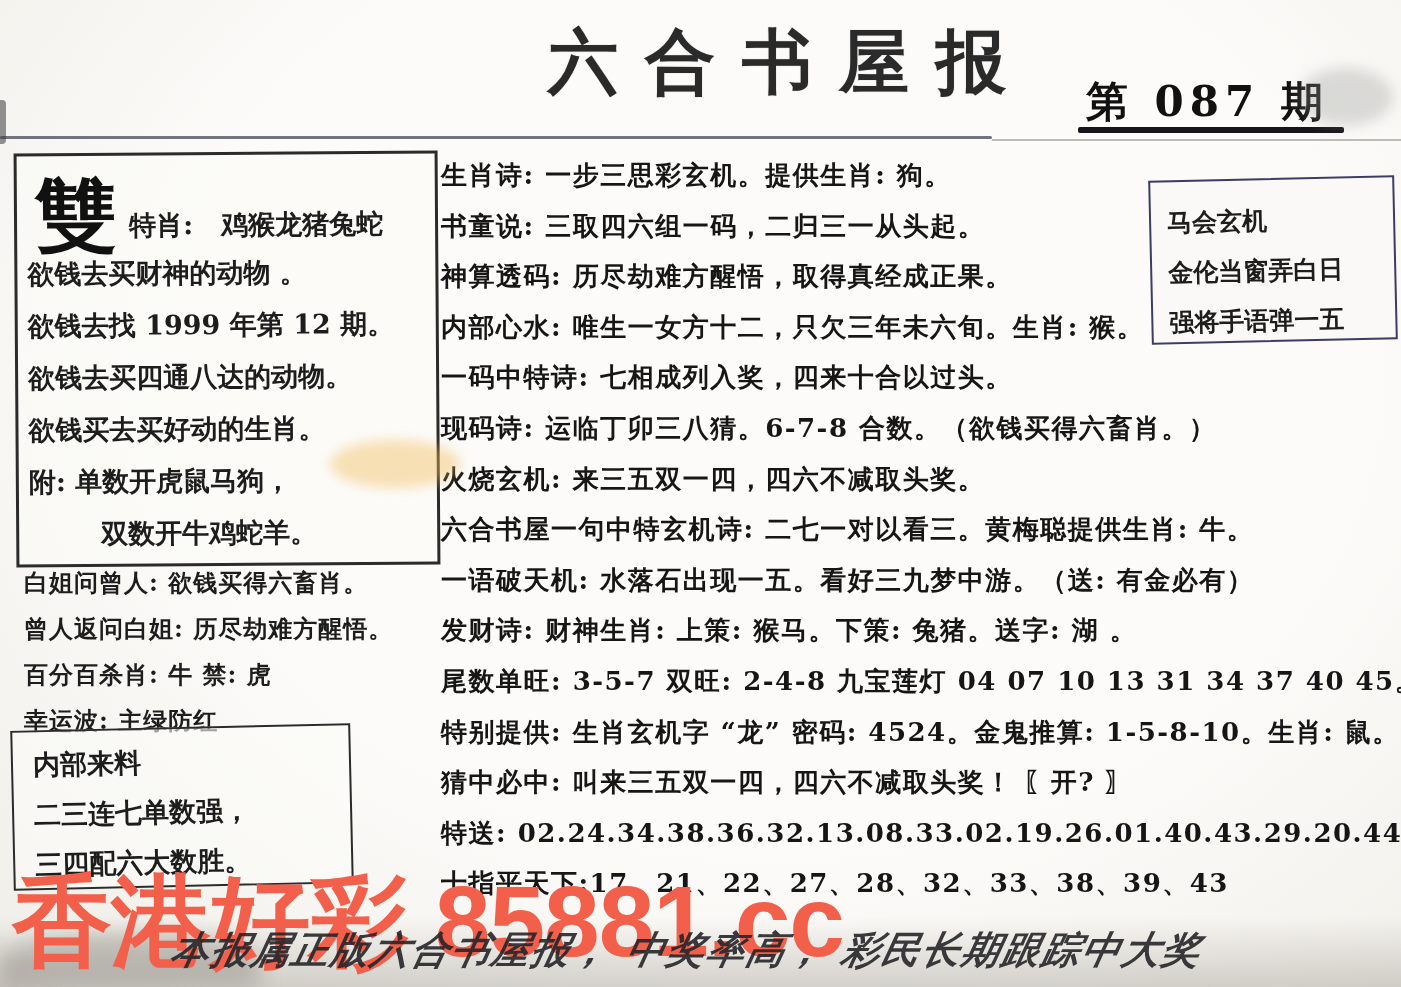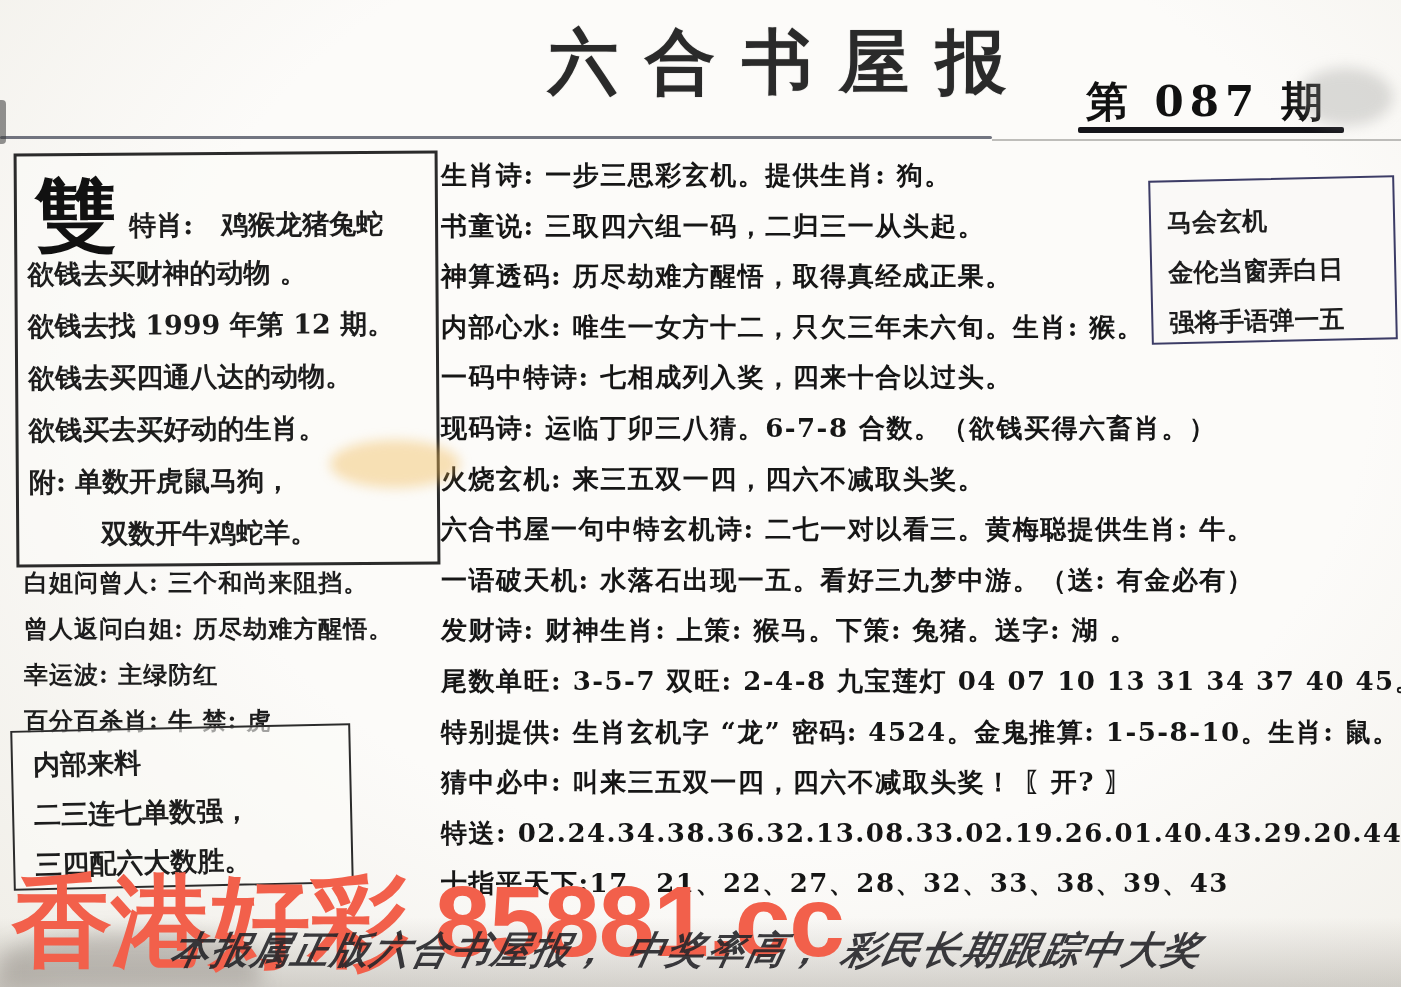--- a/index.html
+++ b/index.html
@@ -86,24 +86,24 @@
       <div>欲钱去买财神的动物 。</div>
       <div>欲钱去找 1999 年第 12 期。</div>
       <div>欲钱去买四通八达的动物。</div>
       <div>欲钱买去买好动的生肖。</div>
       <div>附: 单数开虎鼠马狗，</div>
       <div>双数开牛鸡蛇羊。</div>
     </div>
   </div>
 
   <div class="abs left-notes">
-    <div>白姐问曾人: 三个和尚来阻挡。</div>
+    <div>白姐问曾人: 欲钱买得六畜肖。</div>
     <div>曾人返问白姐: 历尽劫难方醒悟。</div>
+    <div>百分百杀肖: 牛 禁: 虎</div>
     <div>幸运波: 主绿防红</div>
-    <div>百分百杀肖: 牛 禁: 虎</div>
   </div>
 
   <div class="abs inner-box">
     <div class="abs ib-lines">
       <div>内部来料</div>
       <div>二三连七单数强，</div>
       <div>三四配六大数胜。</div>
     </div>
   </div>
 

